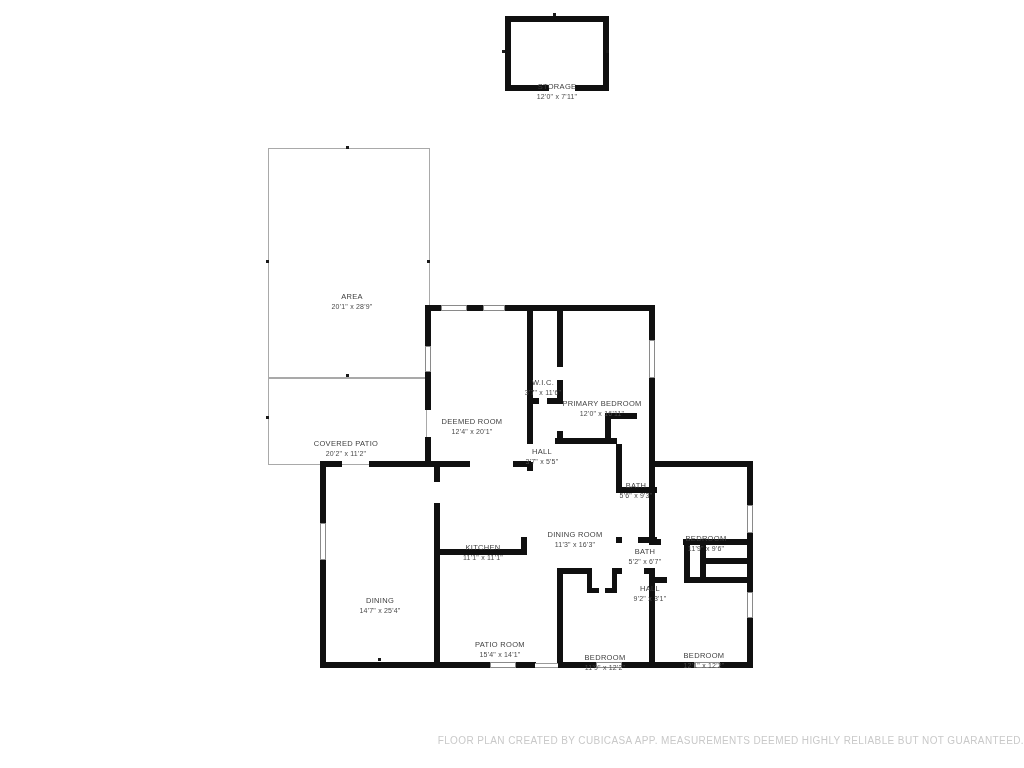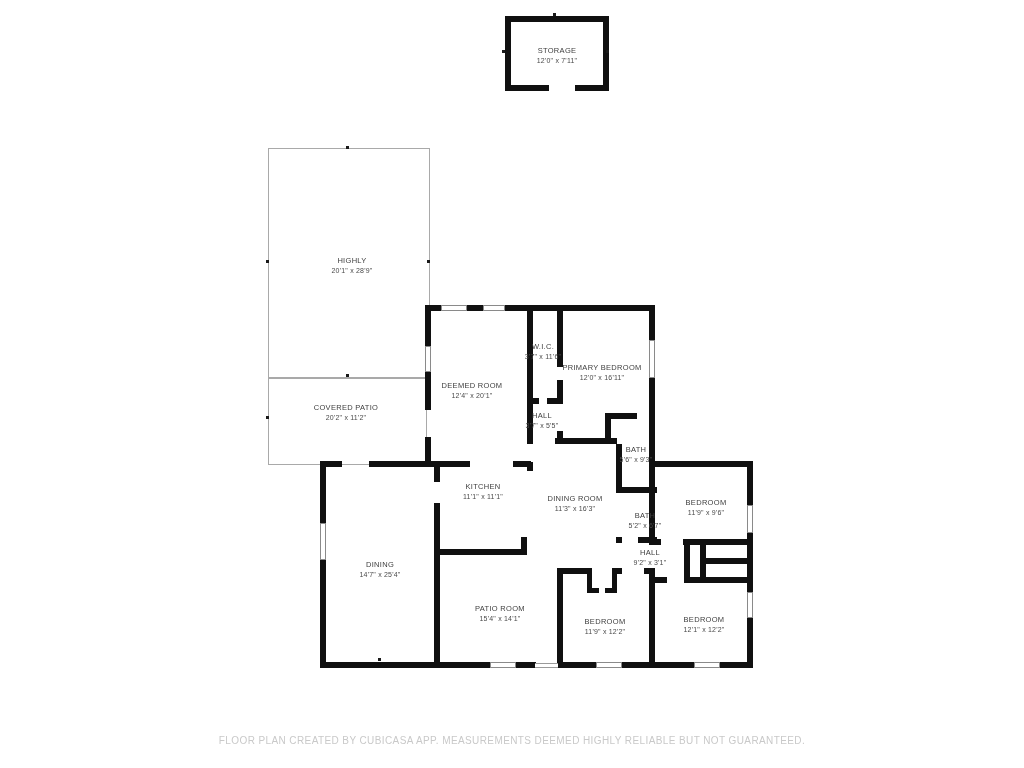--- a/index.html
+++ b/index.html
@@ -10,24 +10,24 @@
   .w{position:absolute;background:#101010;}
   .thin{position:absolute;border:1px solid #a9a9a9;background:transparent;}
   .win-h{position:absolute;background:linear-gradient(#fff 38%,#8a8a8a 38%,#8a8a8a 62%,#fff 62%);border:1px solid #8a8a8a;box-sizing:border-box;}
   .win-v{position:absolute;background:linear-gradient(90deg,#fff 38%,#8a8a8a 38%,#8a8a8a 62%,#fff 62%);border:1px solid #8a8a8a;box-sizing:border-box;}
   .slider{position:absolute;height:3px;border-top:1px solid #9a9a9a;border-bottom:1px solid #9a9a9a;background:#fff;}
   .dot{position:absolute;width:3px;height:3px;background:#1a1a1a;}
   .lbl{
     position:absolute;transform:translateX(-50%);text-align:center;white-space:nowrap;
     color:#3d3d3d;line-height:10px;
   }
-  .lbl .nm{font-size:7.5px;letter-spacing:.3px;}
+  .lbl .nm{font-size:7.5px;letter-spacing:.3px;margin-top:36px;}
   .lbl .dm{font-size:7px;color:#4a4a4a;letter-spacing:.2px;}
   #footer{
-    position:absolute;left:0;top:735px;width:1024px;text-align:center;
+    position:absolute;left:0;top:735px;width:1024px;text-align:right;
     font-size:10px;color:#c9c9c9;letter-spacing:.4px;
   }
 </style>
 </head>
 <body>
 
 <div id="canvas">
 
   <div class="thin" style="left:268px;top:148px;width:160px;height:229px"></div>
   <div class="thin" style="left:268px;top:377px;width:157px;height:86px"></div>
@@ -123,21 +123,21 @@
   <div class="dot" style="left:553px;top:13px"></div>
   <div class="dot" style="left:502px;top:50px"></div>
   <div class="dot" style="left:606px;top:50px"></div>
   <div class="dot" style="left:378px;top:658px"></div>
 
   <div class="lbl" style="left:557px;top:46px">
     <div class="nm">STORAGE</div>
     <div class="dm">12'0" x 7'11"</div>
   </div>
   <div class="lbl" style="left:352px;top:256px">
-    <div class="nm">HIGHLY</div>
+    <div class="nm">AREA</div>
     <div class="dm">20'1" x 28'9"</div>
   </div>
   <div class="lbl" style="left:346px;top:403px">
     <div class="nm">COVERED PATIO</div>
     <div class="dm">20'2" x 11'2"</div>
   </div>
   <div class="lbl" style="left:472px;top:381px">
     <div class="nm">DEEMED ROOM</div>
     <div class="dm">12'4" x 20'1"</div>
   </div>
@@ -150,21 +150,21 @@
     <div class="dm">12'0" x 16'11"</div>
   </div>
   <div class="lbl" style="left:542px;top:411px">
     <div class="nm">HALL</div>
     <div class="dm">3'7" x 5'5"</div>
   </div>
   <div class="lbl" style="left:636px;top:445px">
     <div class="nm">BATH</div>
     <div class="dm">5'6" x 9'3"</div>
   </div>
-  <div class="lbl" style="left:483px;top:482px">
+  <div class="lbl" style="left:483px;top:507px">
     <div class="nm">KITCHEN</div>
     <div class="dm">11'1" x 11'1"</div>
   </div>
   <div class="lbl" style="left:575px;top:494px">
     <div class="nm">DINING ROOM</div>
     <div class="dm">11'3" x 16'3"</div>
   </div>
   <div class="lbl" style="left:706px;top:498px">
     <div class="nm">BEDROOM</div>
     <div class="dm">11'9" x 9'6"</div>

